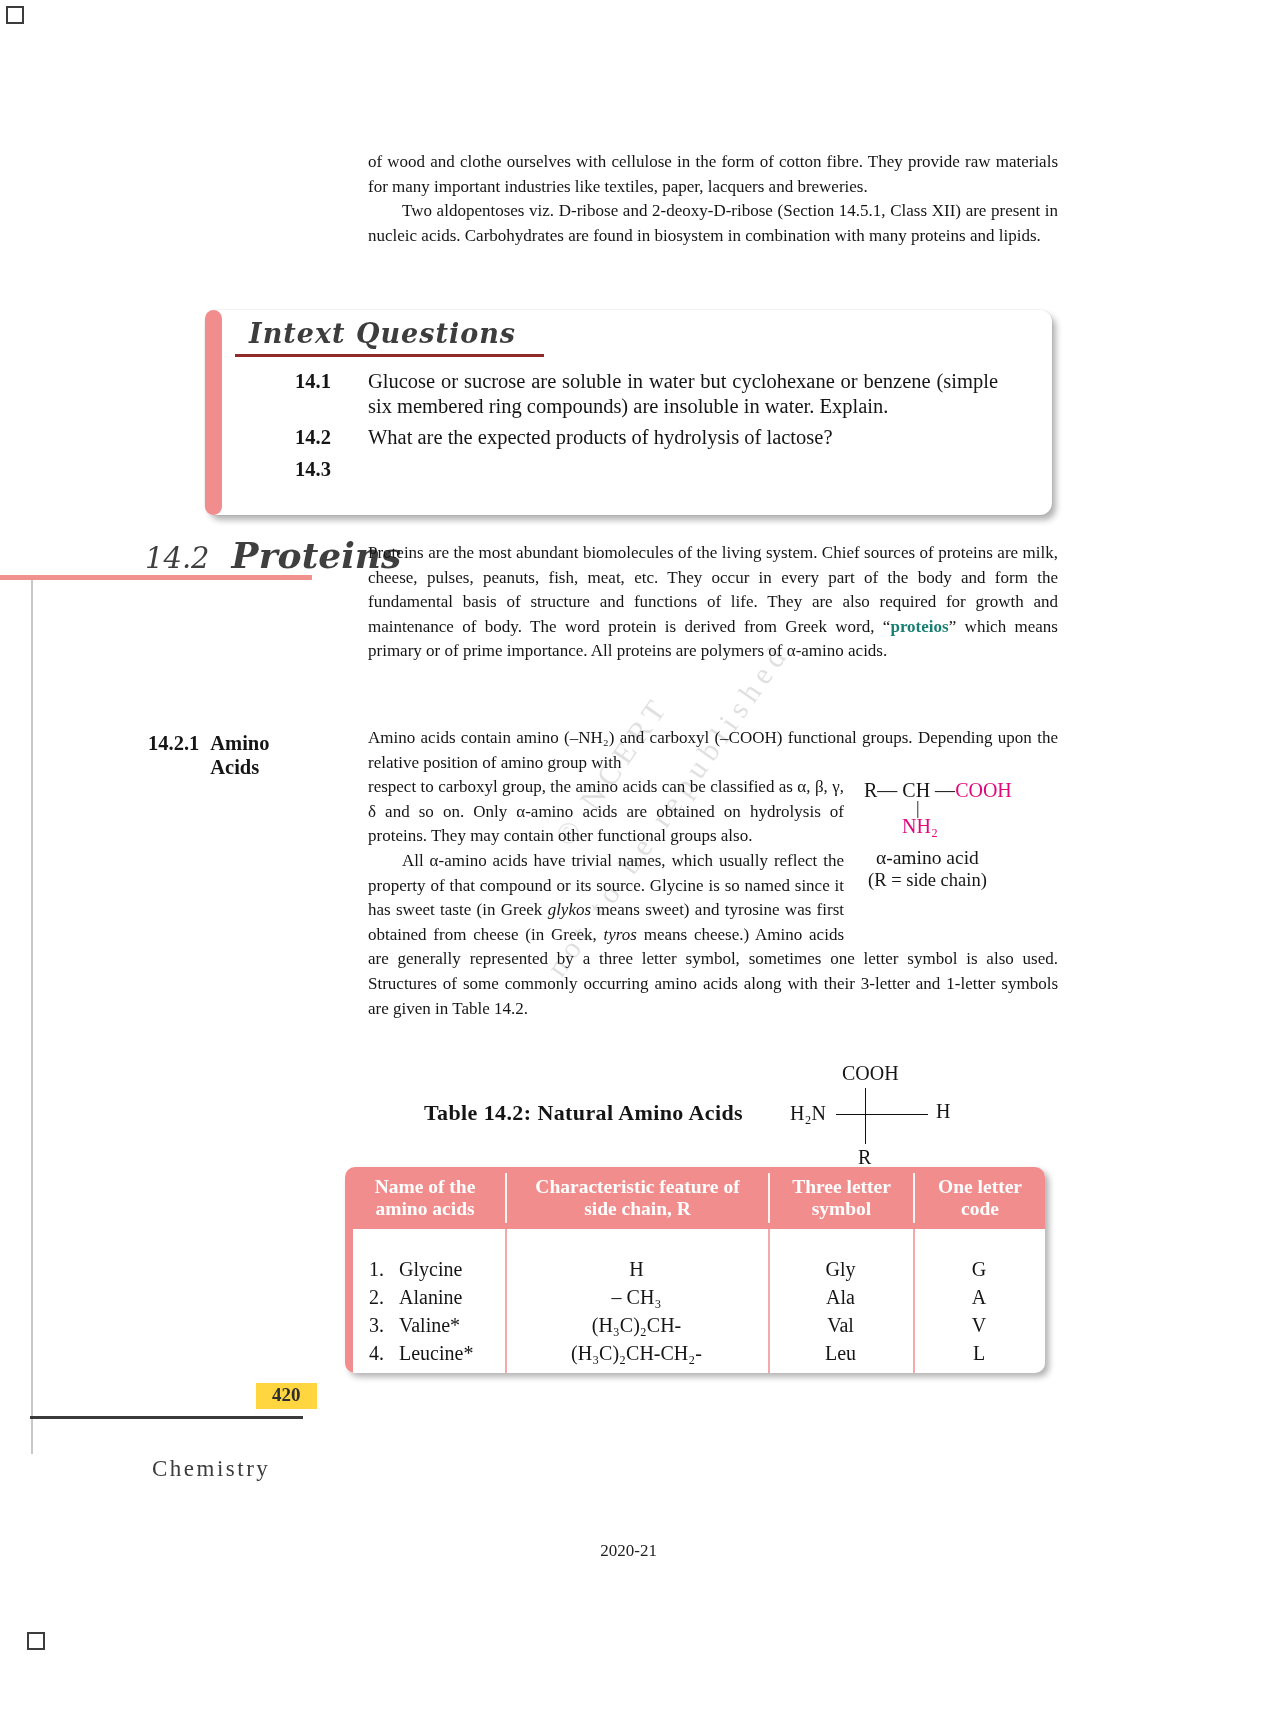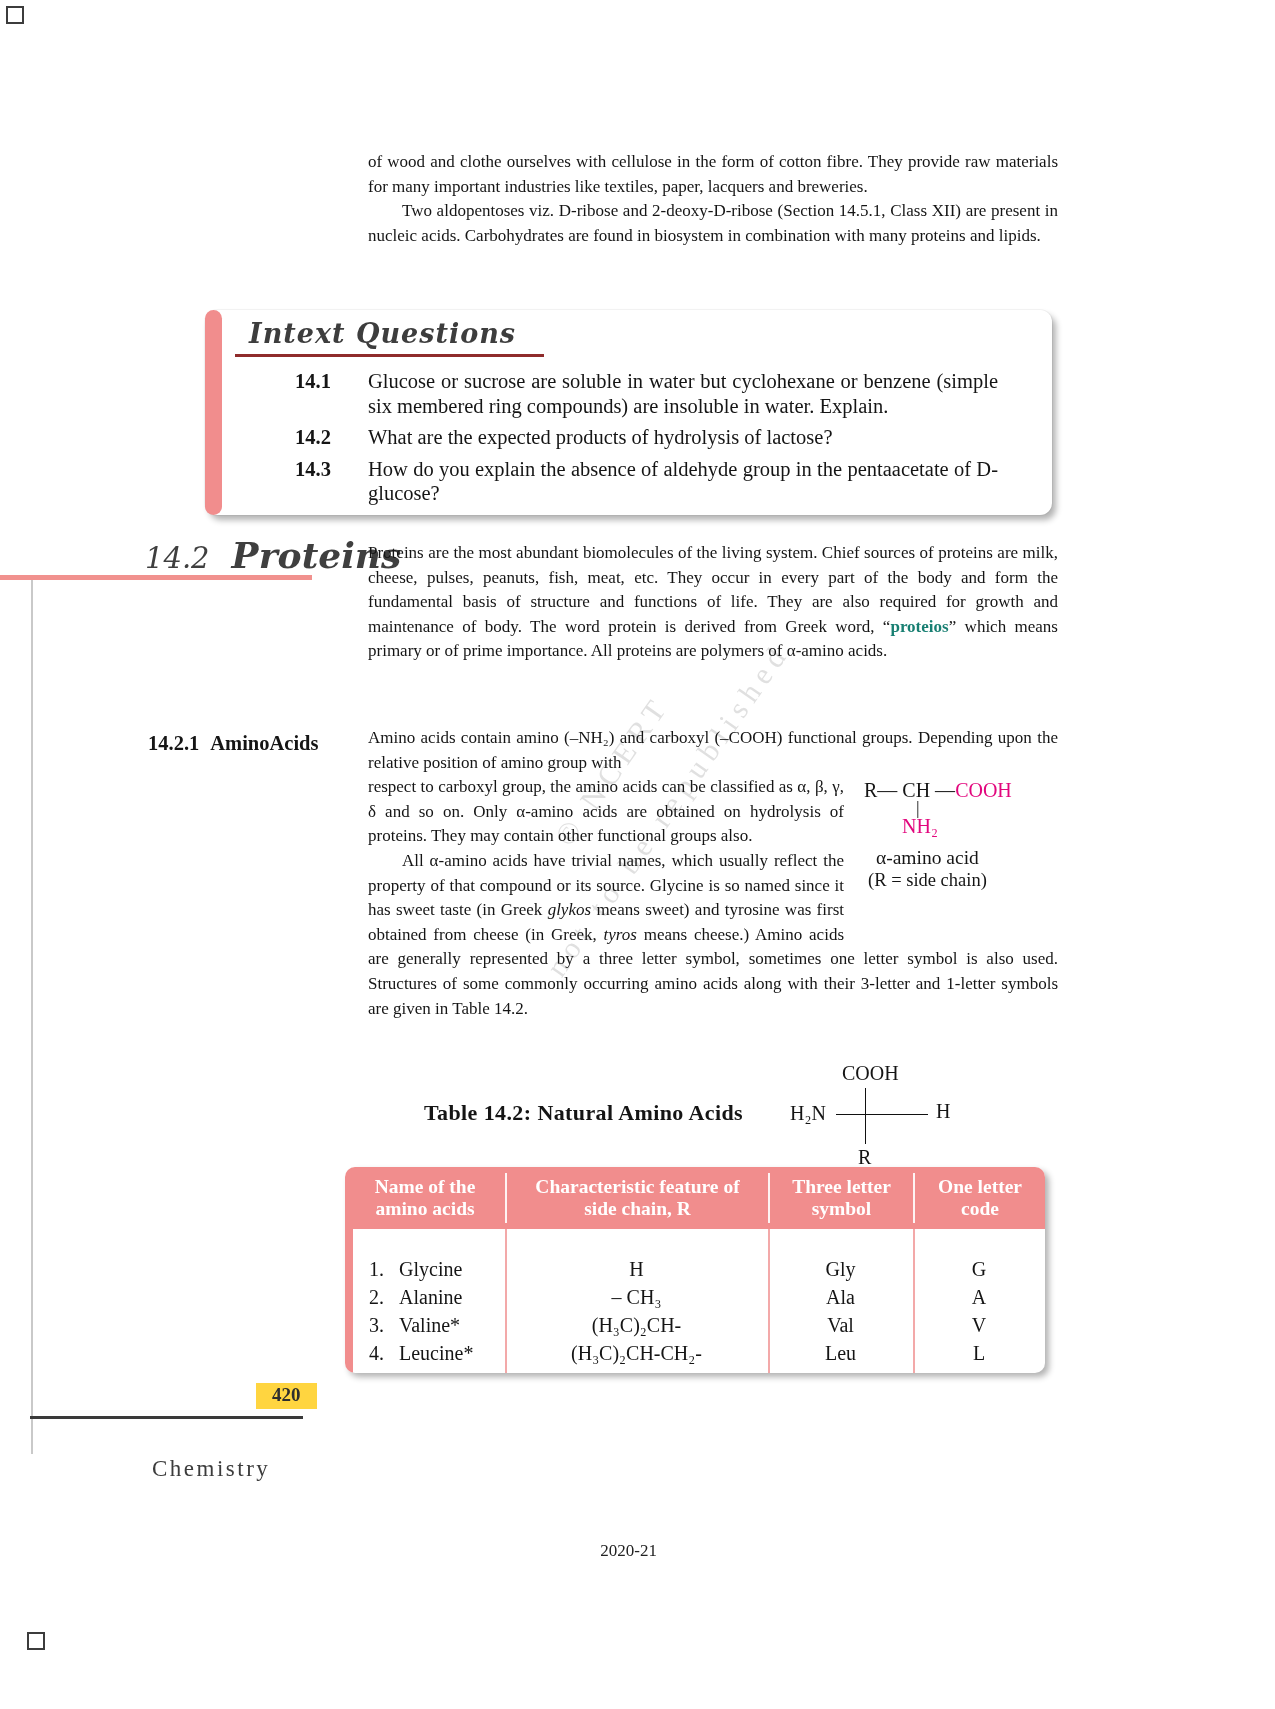--- a/index.html
+++ b/index.html
@@ -58,21 +58,21 @@
   .sec-num { font-size:29px; }
   .sec-title { font-size:36px; font-weight:600; }
   .sec-rule { position:absolute; left:0; top:575px; width:312px; height:4.5px; background:#f1918e; }
 
   .proteins-para { position:absolute; left:368px; top:541px; width:690px; }
   .kw-teal { font-weight:bold; color:#187f72; }
 
   
   .sub-label { position:absolute; left:148px; top:731px; display:flex; gap:11px;
     font-weight:bold; font-size:20.5px; line-height:24px; }
-  .sub-label .ttl { display:flex; }
+  .sub-label .ttl { display:flex; flex-direction:column; }
 
   
   .amino-flow { position:absolute; left:368px; top:726px; width:690px; }
   .formula {
     float:right; width:200px; height:152px; margin:4px 0 2px 14px;
     font-size:20px; line-height:22px; padding-left:6px;
   }
   .magenta { color:#e2067d; }
   .f-line1 { white-space:nowrap; }
   .f-bond { margin-left:52px; line-height:14px; font-size:18px; }
@@ -145,21 +145,20 @@
       <div class="iq-row">
         <span class="iq-num">14.1</span>
         <span class="iq-text">Glucose or sucrose are soluble in water but cyclohexane or benzene (simple six membered ring compounds) are insoluble in water. Explain.</span>
       </div>
       <div class="iq-row">
         <span class="iq-num">14.2</span>
         <span class="iq-text">What are the expected products of hydrolysis of lactose?</span>
       </div>
       <div class="iq-row">
         <span class="iq-num">14.3</span>
-        <span class="iq-text">How do you explain the absence of aldehyde group in the pentaacetate of D-glucose?</span>
       </div>
     </div>
   </div>
 
   <div class="sec-heading">
     <span class="sec-num">14.2</span>
     <span class="sec-title">Proteins</span>
   </div>
   <div class="sec-rule"></div>
 

